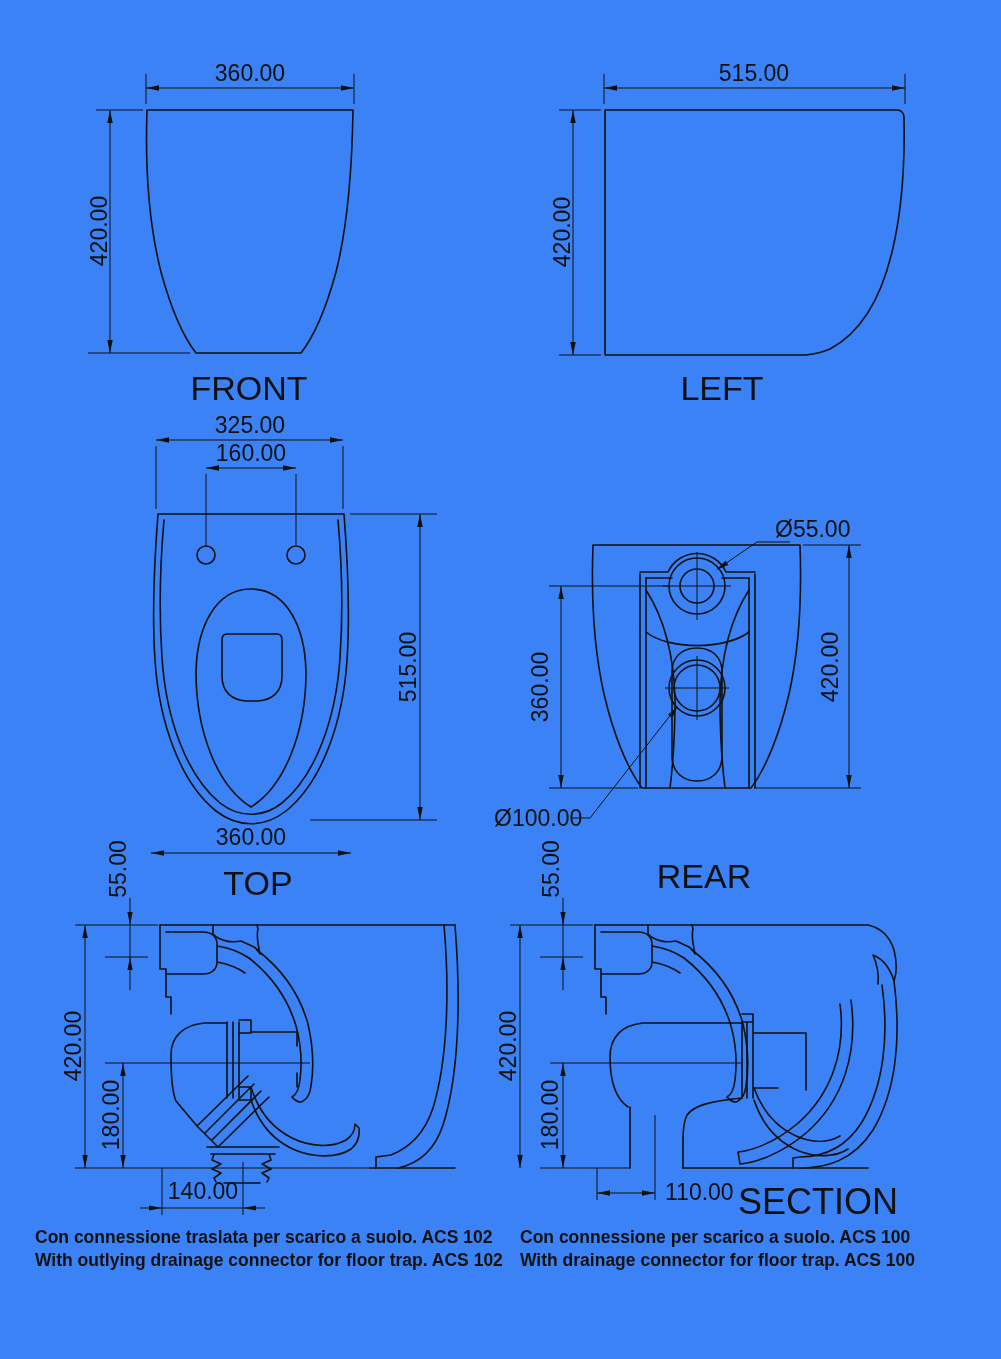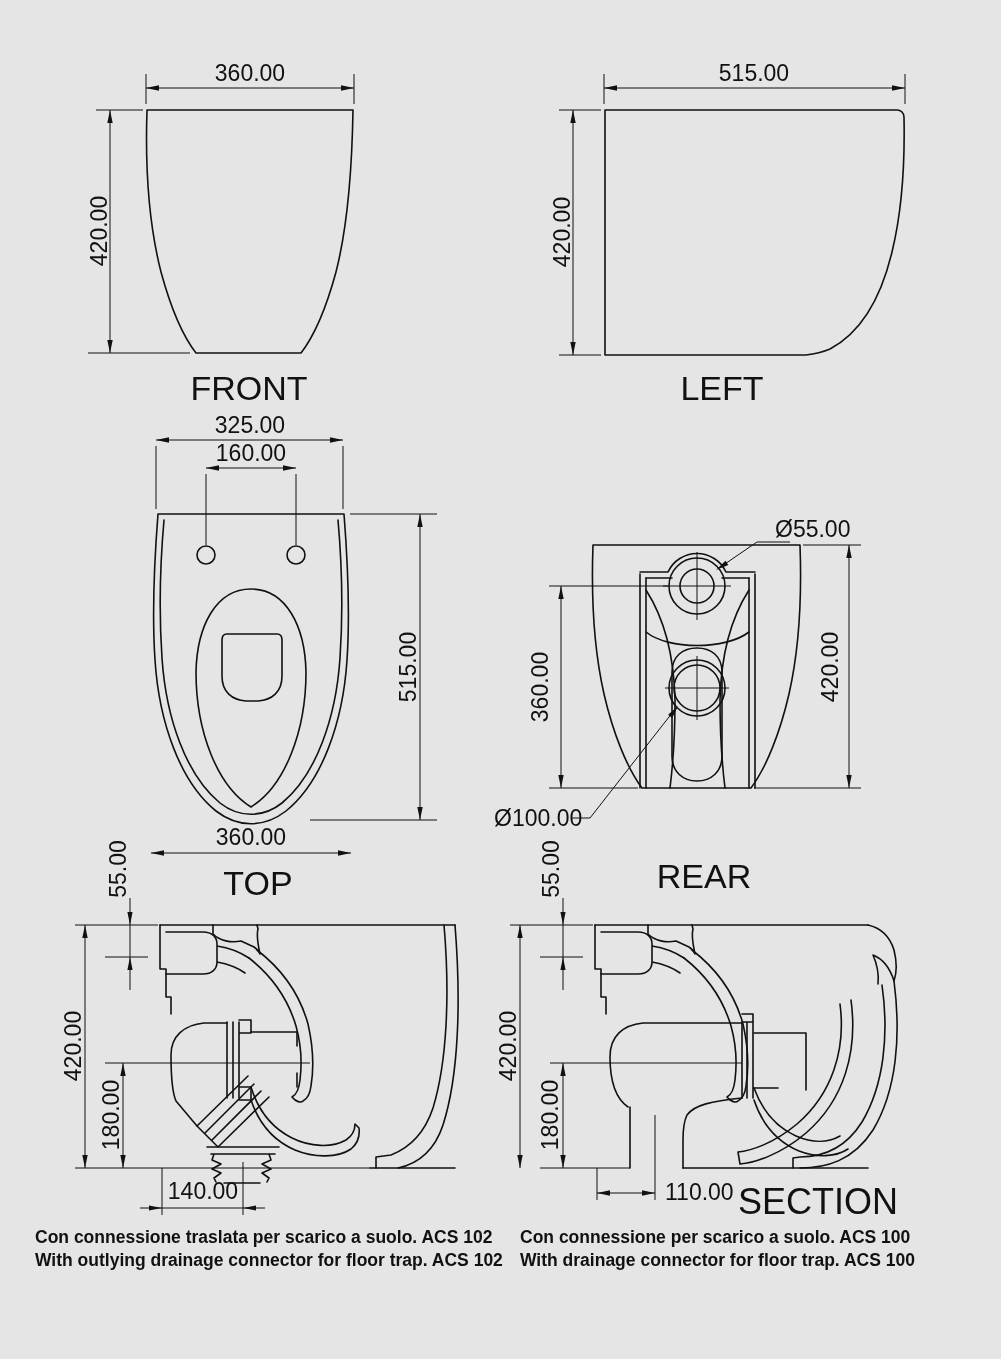--- a/index.html
+++ b/index.html
@@ -1,16 +1,16 @@
 <!DOCTYPE html>
 <html><head>
 <meta charset="utf-8">
 <style>
   html,body{margin:0;padding:0;background:#ffffff;}
-  .stage{width:1001px;height:1359px;background:#e5e5e5;position:relative;margin:0 auto;}
+  .stage{width:1001px;height:1359px;background:#3b82f6;position:relative;margin:0 auto;}
   svg text{font-family:"Liberation Sans",sans-serif;fill:#111;}
   .dimtxt{font-size:23px;}
   .viewlbl{font-size:34px;}
   .biglbl{font-size:36px;}
   .caption{font-size:17.5px;font-weight:bold;}
   .geo{fill:none;stroke:#111;stroke-width:1.6;stroke-linecap:round;stroke-linejoin:round;}
   .thin{fill:none;stroke:#111;stroke-width:1;}
   .dimln{fill:none;stroke:#111;stroke-width:1;marker-start:url(#arr);marker-end:url(#arr);}
   .ah{fill:#111;stroke:none;}
 </style>

